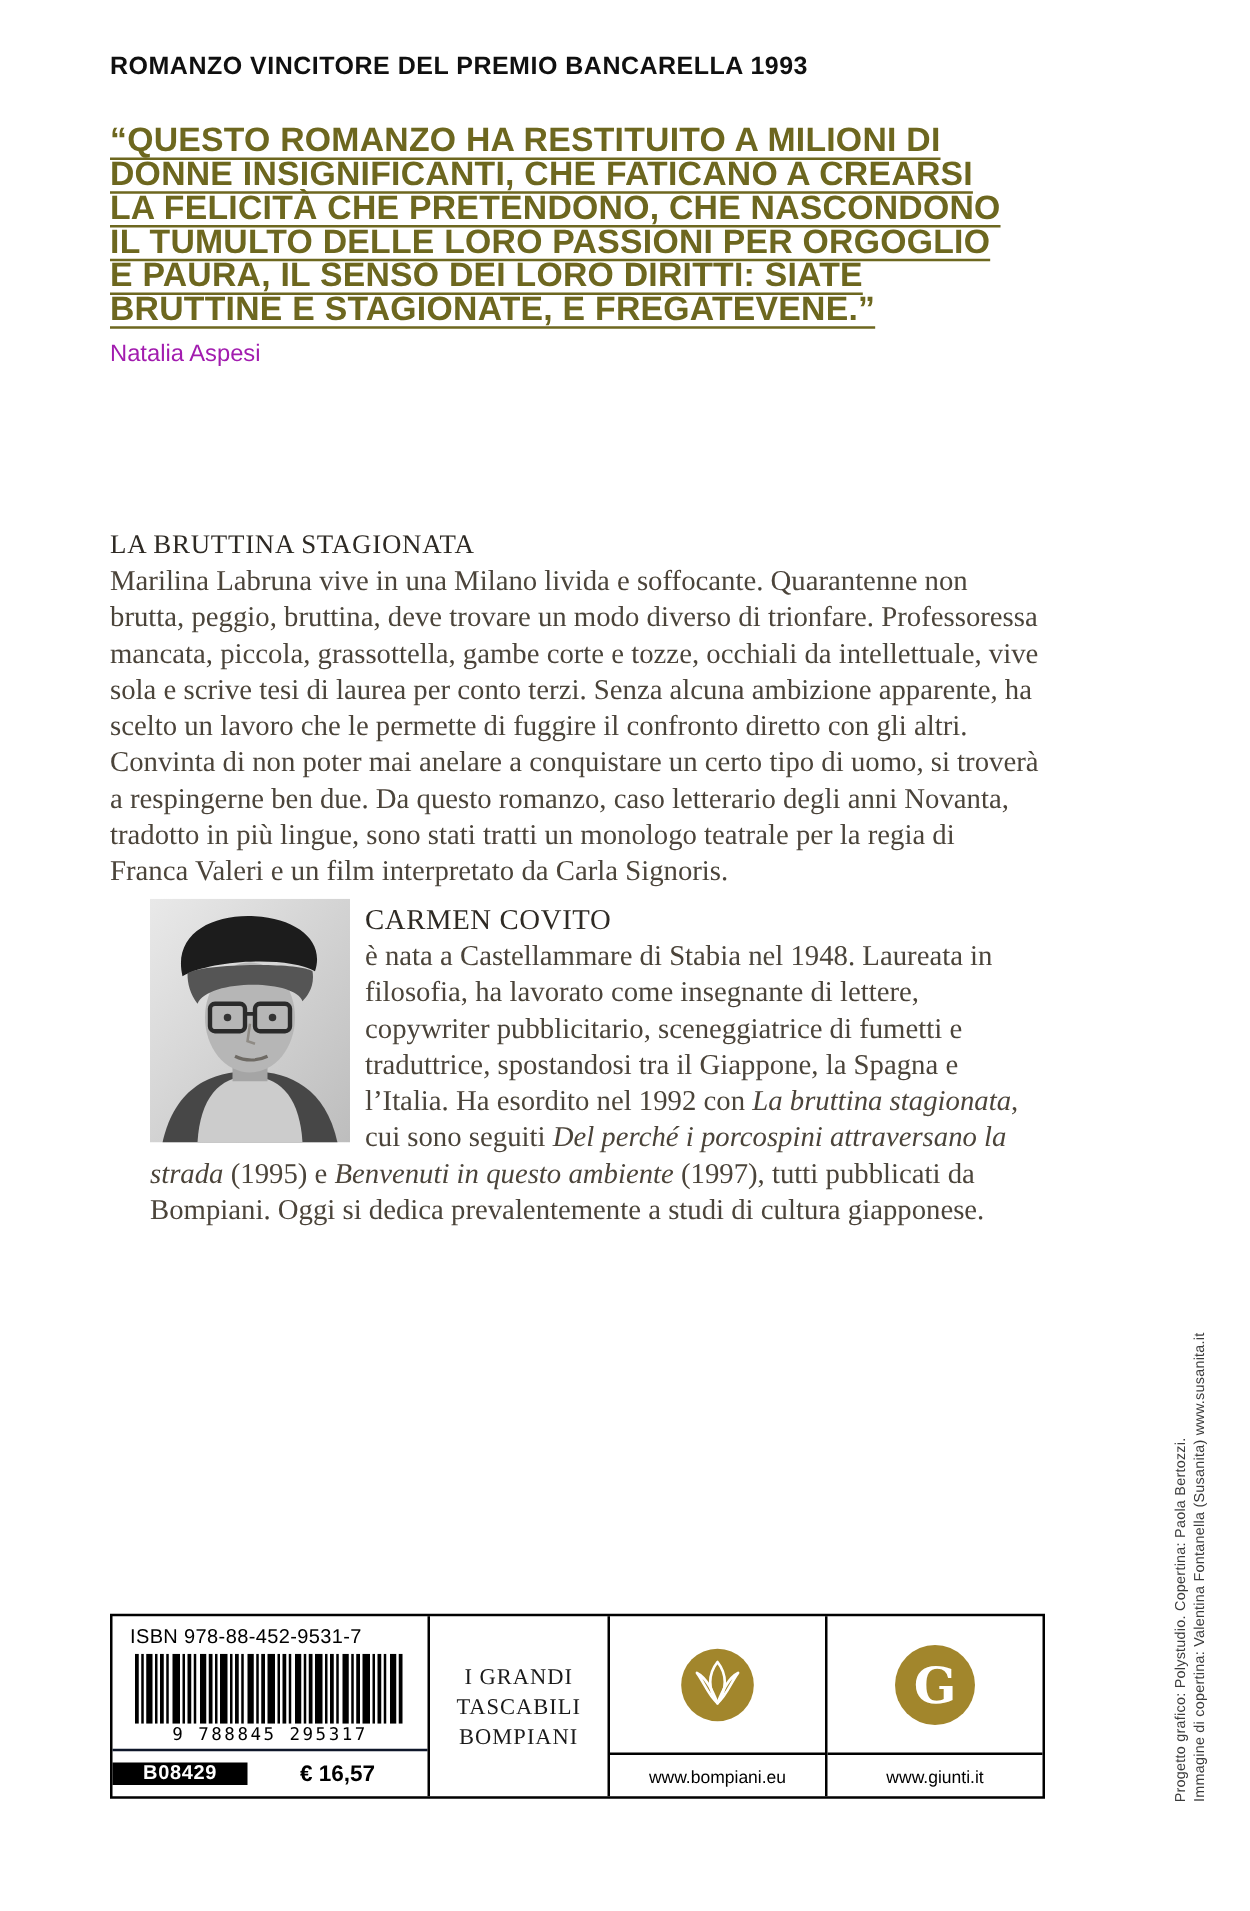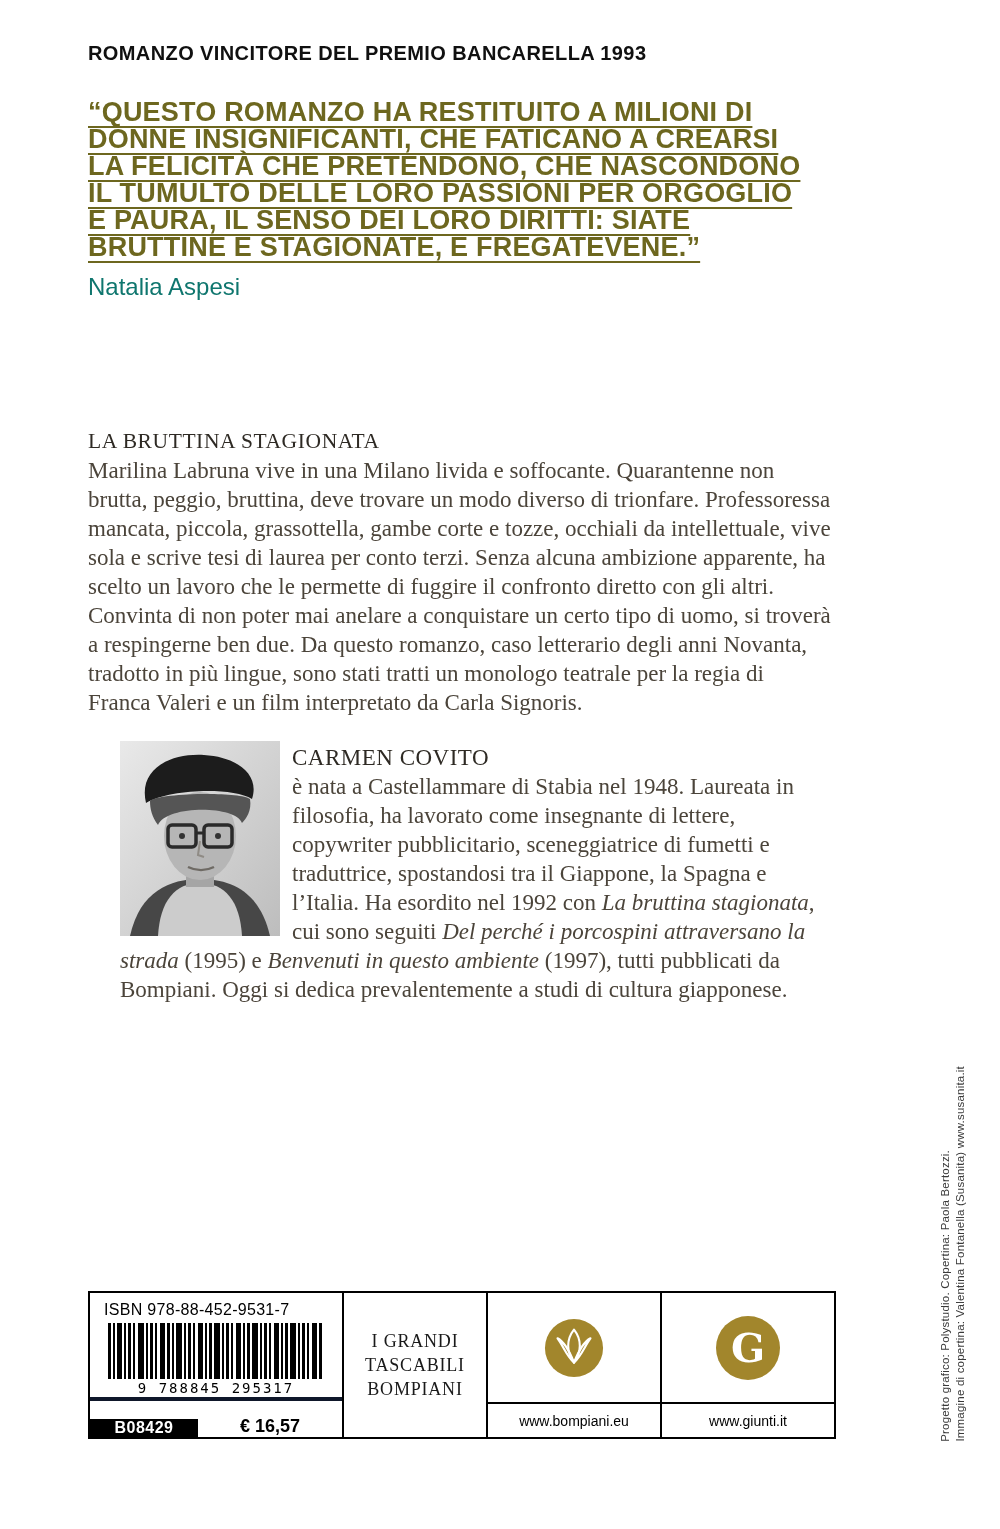--- a/index.html
+++ b/index.html
@@ -34,37 +34,37 @@
     line-height: 27px;
     letter-spacing: 0.2px;
     color: var(--quote-color, #6d671f);
     text-decoration: underline;
     text-decoration-thickness: 2px;
     text-underline-offset: 4.5px;
   }
   .attribution {
     margin-top: 12px;
     font-family: "Liberation Sans", sans-serif;
-    font-size: 24px;
-    color: #0f766e;
+    font-size: 19px;
+    color: #a21caf;
   }
   .synopsis-title {
     margin-top: 128px;
     font-size: 21.5px;
     letter-spacing: 0.6px;
     color: #2e2a24;
   }
   .synopsis-body {
     margin-top: 2px;
     font-size: 23px;
     line-height: 29px;
     color: #4b443a;
   }
   .author-block {
-    margin-top: 24px;
+    margin-top: 8px;
     font-size: 23px;
     line-height: 29px;
     color: #4b443a;
     padding-left: 32px;
   }
   .author-photo {
     float: left;
     width: 160px;
     height: 195px;
     margin-right: 12px;
@@ -101,21 +101,21 @@
   }
   .barcode-wrap { flex: 1; display: flex; flex-direction: column; align-items: center; }
   .barcode { margin-top: 2px; }
   .barcode-digits {
     font-family: "DejaVu Sans Mono", monospace;
     font-size: 14px;
     letter-spacing: 2px;
     color: #000;
     margin-top: 1px;
   }
-  .price-row { border-top: 4px solid #0f172a; height: 36px; display: flex; align-items: flex-end; }
+  .price-row { border-top: 2px solid #0f172a; height: 36px; display: flex; align-items: center; }
   .code-box {
     width: 108px;
     background: #000;
     color: #fff;
     display: flex;
     align-items: center;
     justify-content: center;
     font-weight: bold;
     font-size: 16px;
     letter-spacing: 0.5px;

